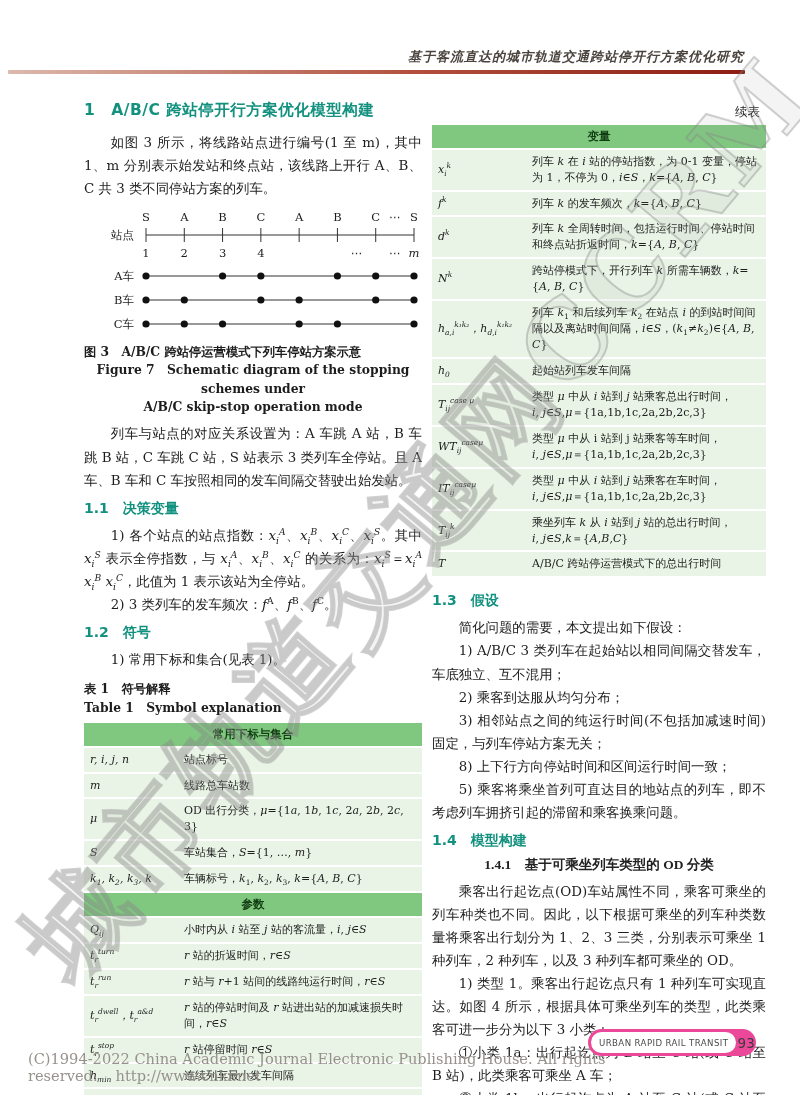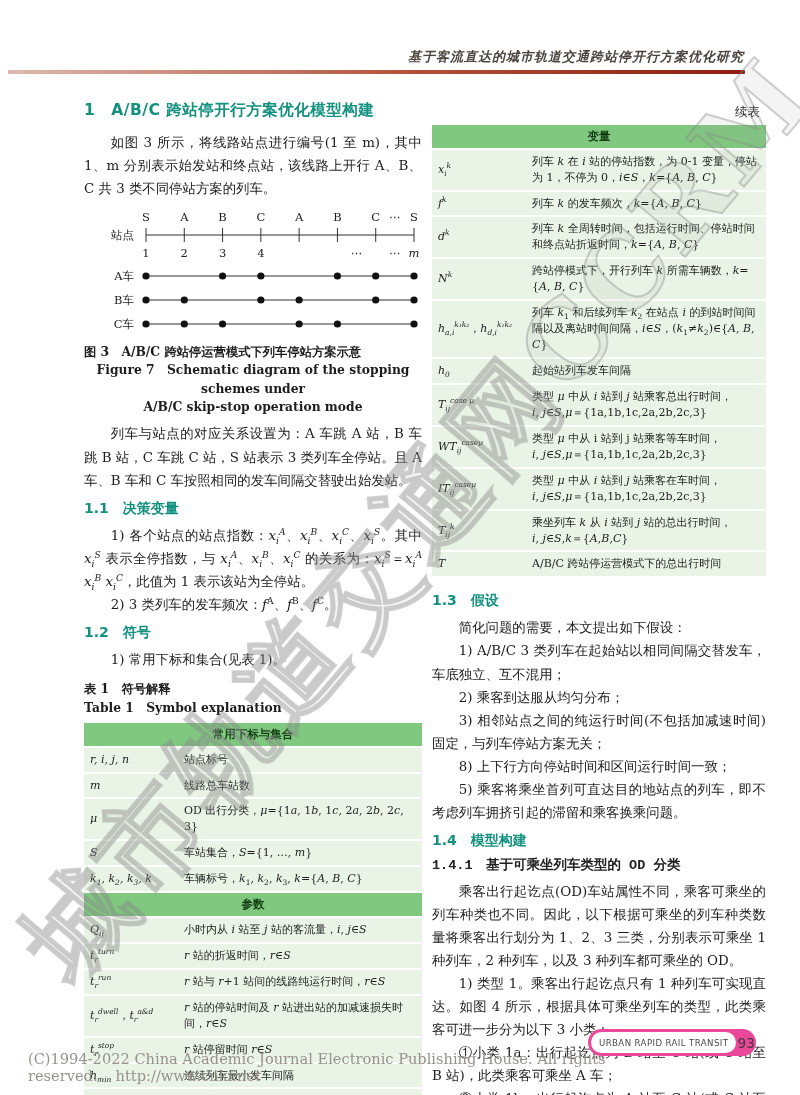--- a/index.html
+++ b/index.html
@@ -18,22 +18,22 @@
     background:linear-gradient(to right,#dcb9ad,#b2503c 55%,#8c1d12);
     border-radius:1px;
   }
   
   .col-left  { position:absolute; left:84px;  top:100px; width:338px; }
   .col-right { position:absolute; left:432px; top:104px; width:334px; }
   .sec-h1 { font-family:"DejaVu Sans","Liberation Sans",sans-serif; font-weight:bold;
             font-size:15.5px; color:#12917f; margin-bottom:10px; letter-spacing:.5px;}
   .sec-h2 { font-family:"DejaVu Sans","Liberation Sans",sans-serif; font-weight:bold;
             font-size:14px; color:#12917f; margin:8px 0 6px 0; }
-  .sec-h3 { font-family:Liberation Mono, monospace; font-weight:bold;
-            font-size:13.5px; color:#222; margin:6px 0 6px 0; }
+  .sec-h3 { font-family:Liberation Serif, serif; font-weight:bold;
+            font-size:13.5px; color:#222; margin:6px 0 6px 0;text-align:center; }
   p.body { font-size:13.4px; line-height:1.72; text-align:justify; text-indent:2em; color:#1c1c1c; }
   p.body i, .t-sym i, td.desc i { font-family:"DejaVu Serif","Liberation Serif",serif; }
   sub,sup { font-size:68%; line-height:0; }
   
   .figure-wrap { margin:8px 0 4px 0; }
   .fig-cap-zh { text-align:left; font-weight:bold; font-size:12.3px; margin-top:4px; }
   .fig-cap-en { text-align:center; font-weight:bold; font-size:12.3px; line-height:1.5; }
   
   .tbl-cap { font-weight:bold; font-size:12.3px; line-height:1.55; margin-top:8px; }
   table.symtab { width:100%; border-collapse:collapse; margin-top:6px; }

